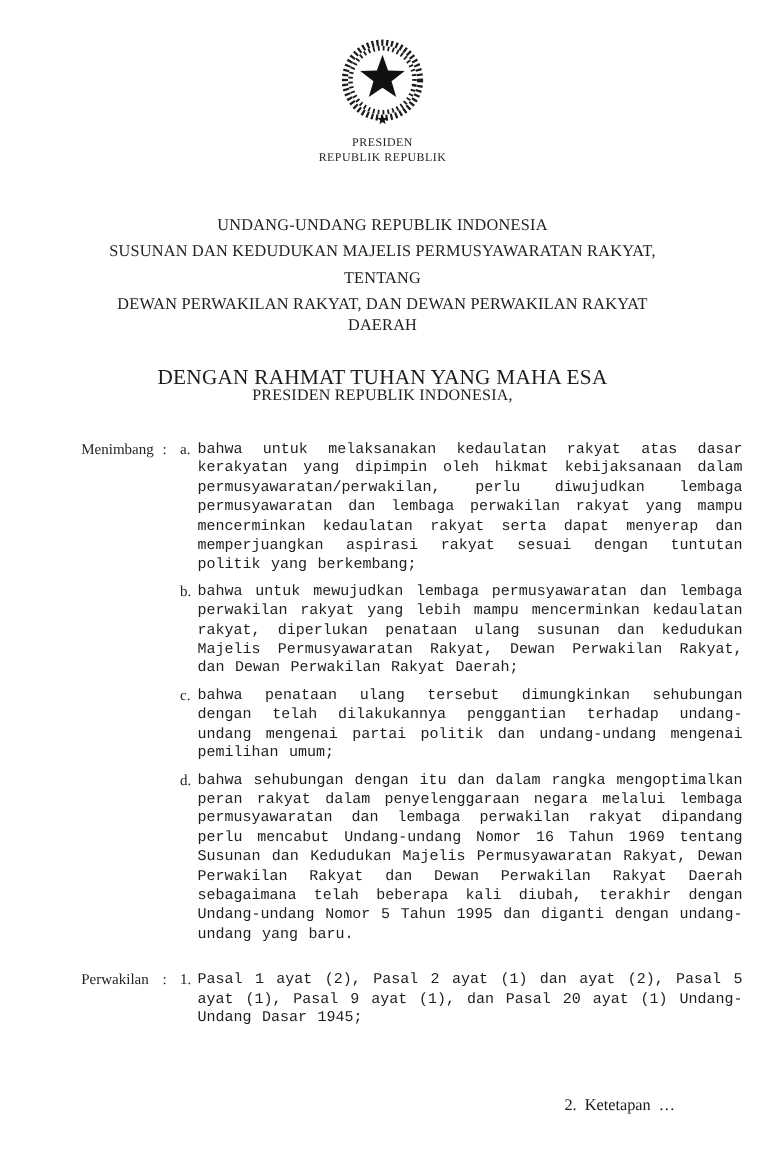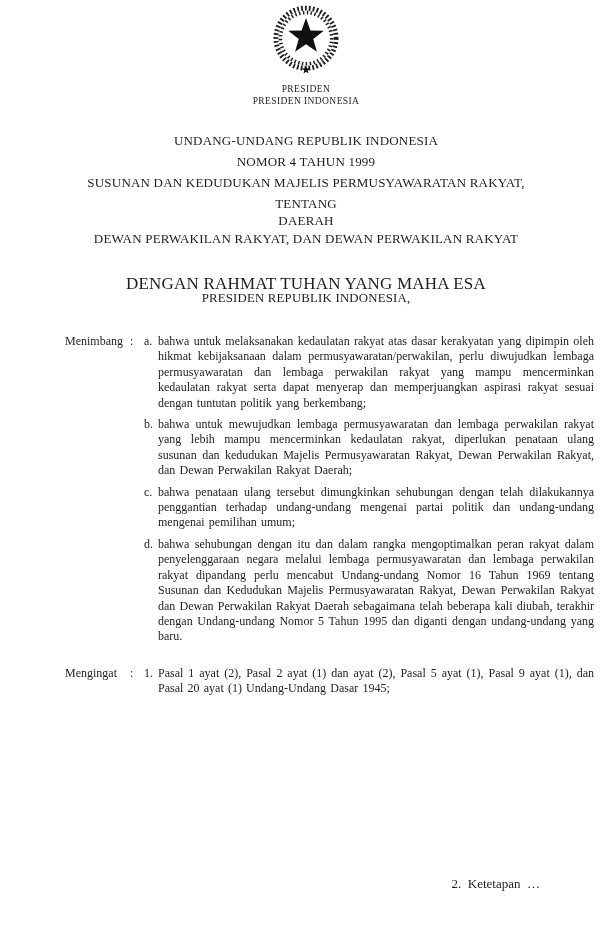--- a/index.html
+++ b/index.html
@@ -13,37 +13,38 @@
     height: 936px;
     margin: 0 auto;
     background: #ffffff;
     color: #1d1d1d;
     font-family: "Liberation Serif", "DejaVu Serif", serif;
     overflow: hidden;
     box-sizing: border-box;
   }
   
   .letterhead {
+    padding-top: 26px;
     text-align: center;
   }
   .emblem {
     display: block;
     width: 82px;
     height: 78px;
     margin: 0 auto;
   }
   .lh-line {
     font-size: 9.5px;
     line-height: 12px;
     letter-spacing: 0.4px;
   }
   .lh-line.first { margin-top: 5px; }
   
   .doc-title {
-    margin-top: 23px;
+    margin-top: 36px;
     text-align: center;
   }
   .t-line {
     font-size: 13px;
     line-height: 21px;
     letter-spacing: 0.2px;
   }
   .t-line.tight { line-height: 14px; }
   .invocation {
     margin-top: 27px;
@@ -79,20 +80,21 @@
     align-items: flex-start;
     margin-bottom: 6px;
   }
   .item:last-child { margin-bottom: 0; }
   .item-marker { width: 14px; flex: 0 0 14px; }
   .item-text {
     flex: 1;
     min-width: 0;
     text-align: justify;
     word-spacing: 1.2px;
+    font-family: Liberation Mono, monospace;
   }
   
   .catchword {
     position: absolute;
     top: 876px;
     right: 72px;
     font-size: 13px;
     line-height: 15px;
     white-space: pre;
   }
@@ -103,30 +105,29 @@
 <div class="page">
 
   <div class="letterhead">
     <svg class="emblem" viewBox="0 0 100 96" aria-hidden="true">
       <circle cx="50" cy="47" r="37" fill="none" stroke="#1d1d1d" stroke-width="6" stroke-dasharray="2.2 2.6"></circle>
       <circle cx="50" cy="47" r="31.5" fill="none" stroke="#1d1d1d" stroke-width="4.5" stroke-dasharray="1.8 3" transform="rotate(8 50 47)"></circle>
       <polygon fill="#111" points="50,22 55.5,37.4 71.9,37.9 58.9,47.9 63.5,63.6 50,54.4 36.5,63.6 41.1,47.9 28.1,37.9 44.5,37.4"></polygon>
       <polygon fill="#111" points="50,80.5 51.3,84.1 55.1,84.3 52.1,86.7 53.1,90.4 50,88.2 46.9,90.4 47.9,86.7 44.9,84.3 48.7,84.1"></polygon>
     </svg>
     <div class="lh-line first">PRESIDEN</div>
-    <div class="lh-line">PRESIDEN INDONESIA</div>
+    <div class="lh-line">REPUBLIK REPUBLIK</div>
   </div>
 
   <div class="doc-title">
     <div class="t-line">UNDANG-UNDANG REPUBLIK INDONESIA</div>
-    <div class="t-line">NOMOR 4 TAHUN 1999</div>
     <div class="t-line">SUSUNAN DAN KEDUDUKAN MAJELIS PERMUSYAWARATAN RAKYAT,</div>
     <div class="t-line">TENTANG</div>
+    <div class="t-line">DEWAN PERWAKILAN RAKYAT, DAN DEWAN PERWAKILAN RAKYAT</div>
     <div class="t-line tight">DAERAH</div>
-    <div class="t-line">DEWAN PERWAKILAN RAKYAT, DAN DEWAN PERWAKILAN RAKYAT</div>
   </div>
 
   <div class="invocation">DENGAN RAHMAT TUHAN YANG MAHA ESA</div>
   <div class="authority">PRESIDEN REPUBLIK INDONESIA,</div>
 
   <div class="body-col">
 
     <div class="section menimbang">
       <div class="sec-label">Menimbang</div>
       <div class="sec-colon">:</div>
@@ -144,21 +145,21 @@
           <div class="item-text">bahwa penataan ulang tersebut dimungkinkan sehubungan dengan telah dilakukannya penggantian terhadap undang-undang mengenai partai politik dan undang-undang mengenai pemilihan umum;</div>
         </div>
         <div class="item">
           <div class="item-marker">d.</div>
           <div class="item-text">bahwa sehubungan dengan itu dan dalam rangka mengoptimalkan peran rakyat dalam penyelenggaraan negara melalui lembaga permusyawaratan dan lembaga perwakilan rakyat dipandang perlu mencabut Undang-undang Nomor 16 Tahun 1969 tentang Susunan dan Kedudukan Majelis Permusyawaratan Rakyat, Dewan Perwakilan Rakyat dan Dewan Perwakilan Rakyat Daerah sebagaimana telah beberapa kali diubah, terakhir dengan Undang-undang Nomor 5 Tahun 1995 dan diganti dengan undang-undang yang baru.</div>
         </div>
       </div>
     </div>
 
     <div class="section mengingat">
-      <div class="sec-label">Mengingat</div>
+      <div class="sec-label">Perwakilan</div>
       <div class="sec-colon">:</div>
       <div class="sec-items">
         <div class="item">
           <div class="item-marker">1.</div>
           <div class="item-text">Pasal 1 ayat (2), Pasal 2 ayat (1) dan ayat (2), Pasal 5 ayat (1), Pasal 9 ayat (1), dan Pasal 20 ayat (1) Undang-Undang Dasar 1945;</div>
         </div>
       </div>
     </div>
 
   </div>

